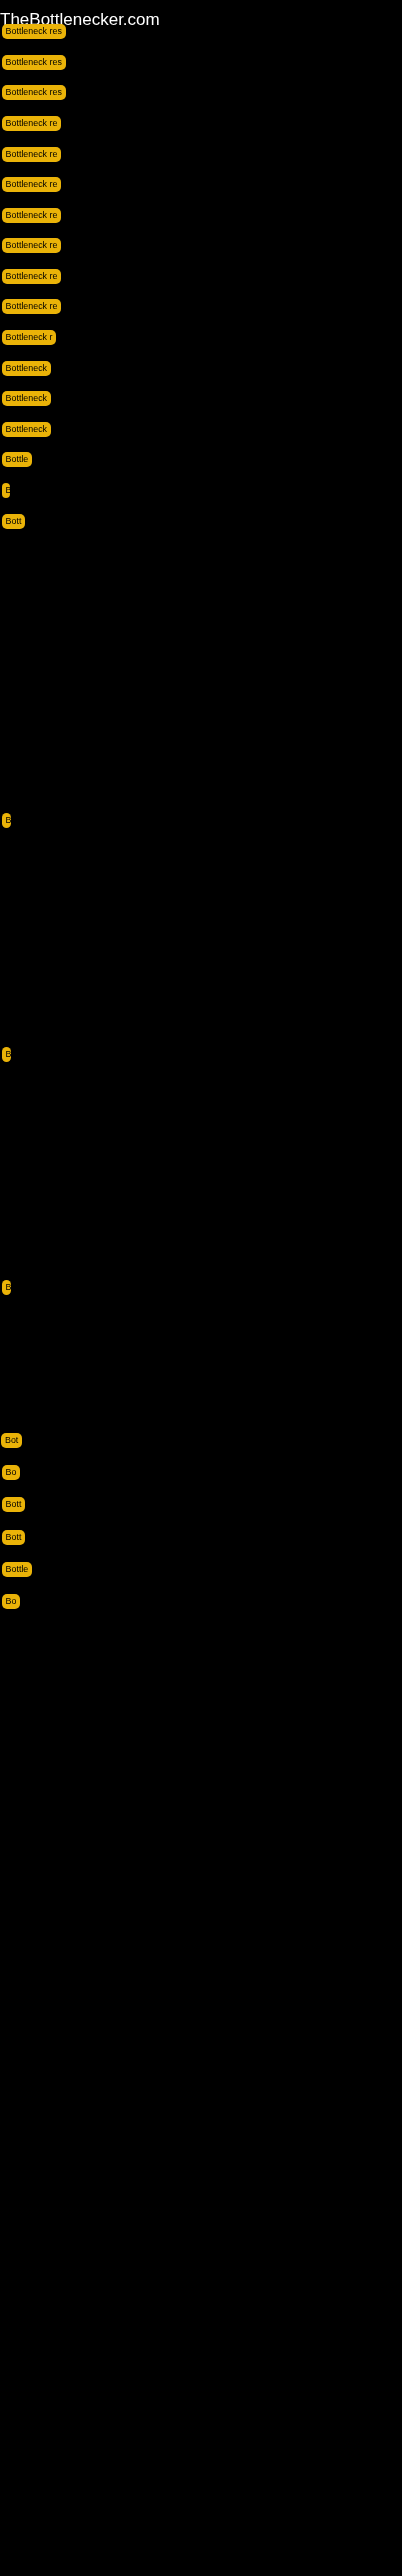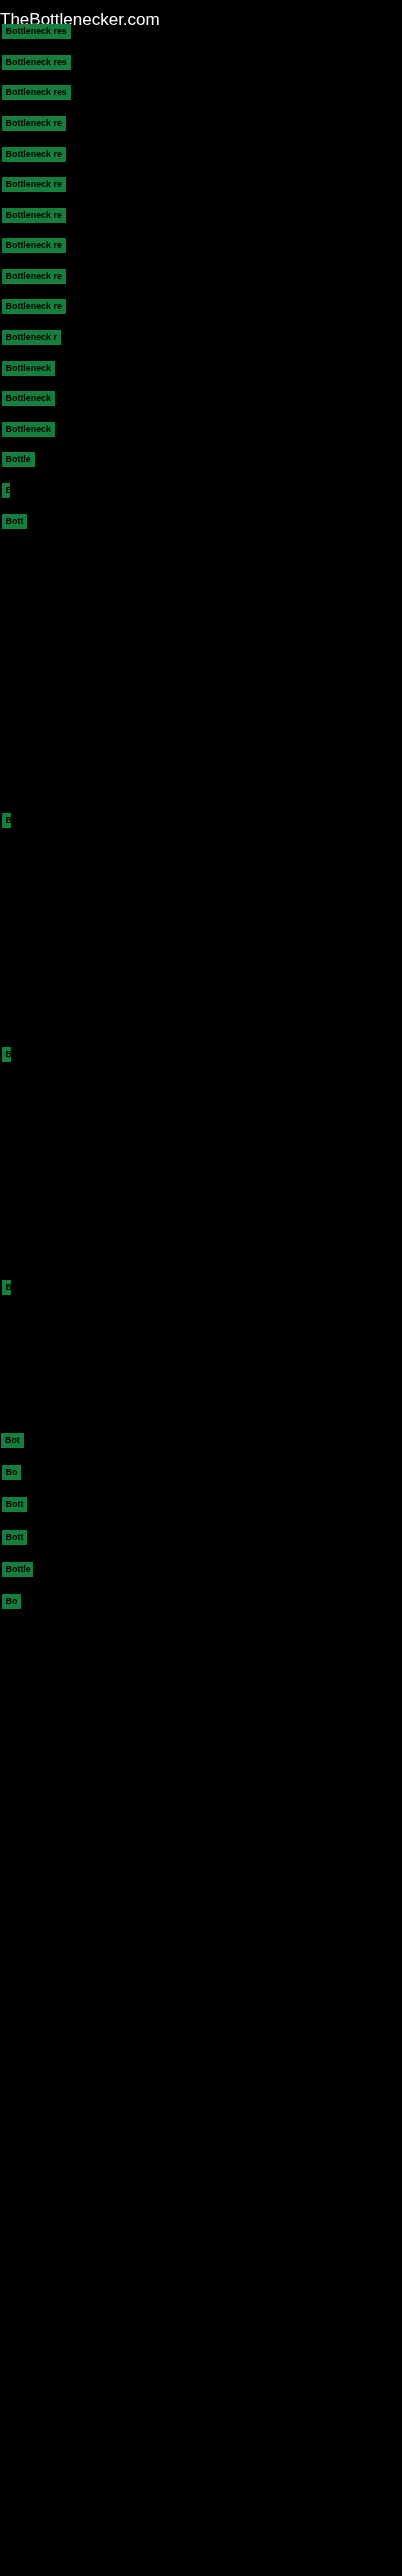--- a/index.html
+++ b/index.html
@@ -20,26 +20,26 @@
       color: #ffffff;
       font-size: 17px;
       padding: 6.4px 0;
       position: absolute;
       top: 3.2px;
       left: 0;
       right: 0;
     }
 
     .bottleneck-badge {
-      background-color: #15803d;
+      background-color: #eab308;
       color: #000000;
       font-size: 8.9px;
-      font-weight: bold;
+      font-weight: normal;
       padding: 2.4px 4px;
-      border-radius: 0;
+      border-radius: 5px;
       position: absolute;
       left: 1.6px;
       white-space: nowrap;
       overflow: hidden;
       max-width: 72px;
     }
   </style>
 </head>
 <body>
 

